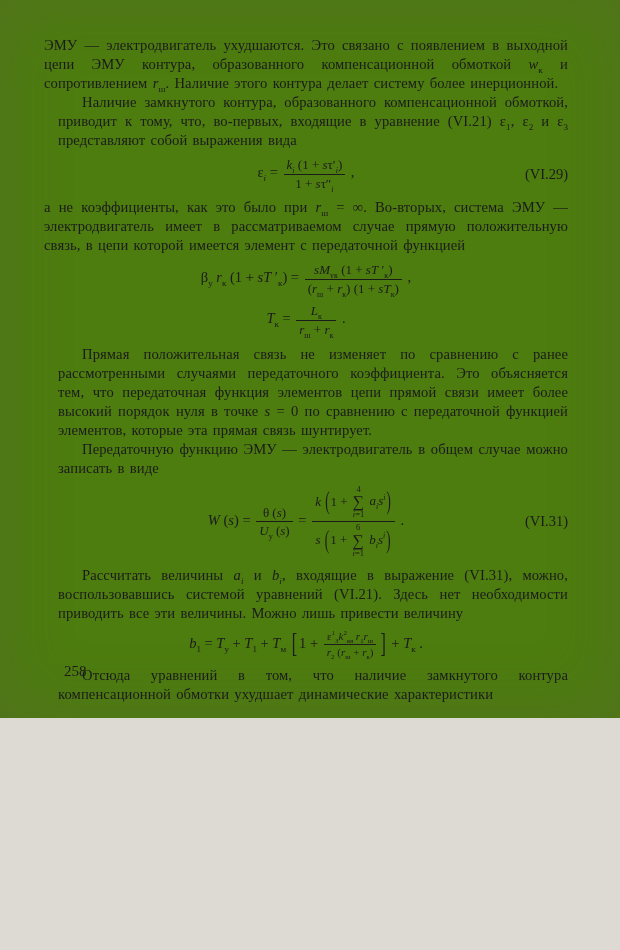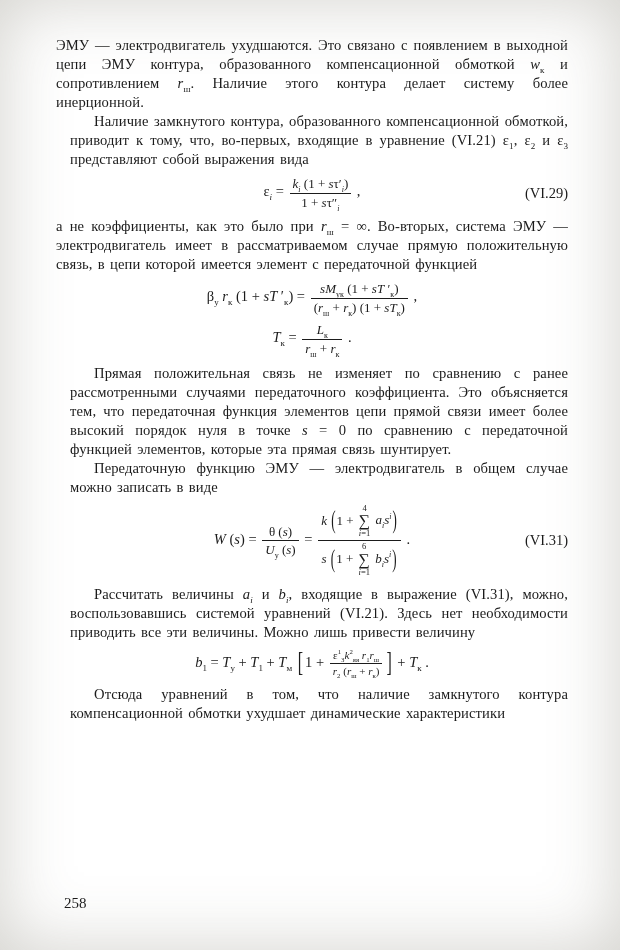--- a/index.html
+++ b/index.html
@@ -5,23 +5,23 @@
   html, body { margin:0; padding:0; }
   body {
     width:620px; height:950px;
     background:#dcdad2;
     font-family:"Liberation Serif","DejaVu Serif",serif;
     color:#1b1b1b;
   }
   .page {
     position:relative;
     box-sizing:border-box;
-    width:620px; height:950px;
-    padding:36px 52px 0 56px;
-    background:#ffffff;
+    width:620px; height:718px;
+    padding:36px 52px 0 44px;
+    background:#4d7c0f;
     box-shadow: inset 0 0 70px rgba(95,90,72,.28);
     overflow:hidden;
   }
   .para {
     margin:0;
     text-align:justify;
     font-size:14.6px;
     line-height:19px;
     letter-spacing:.1px;
     word-spacing:1.5px;

